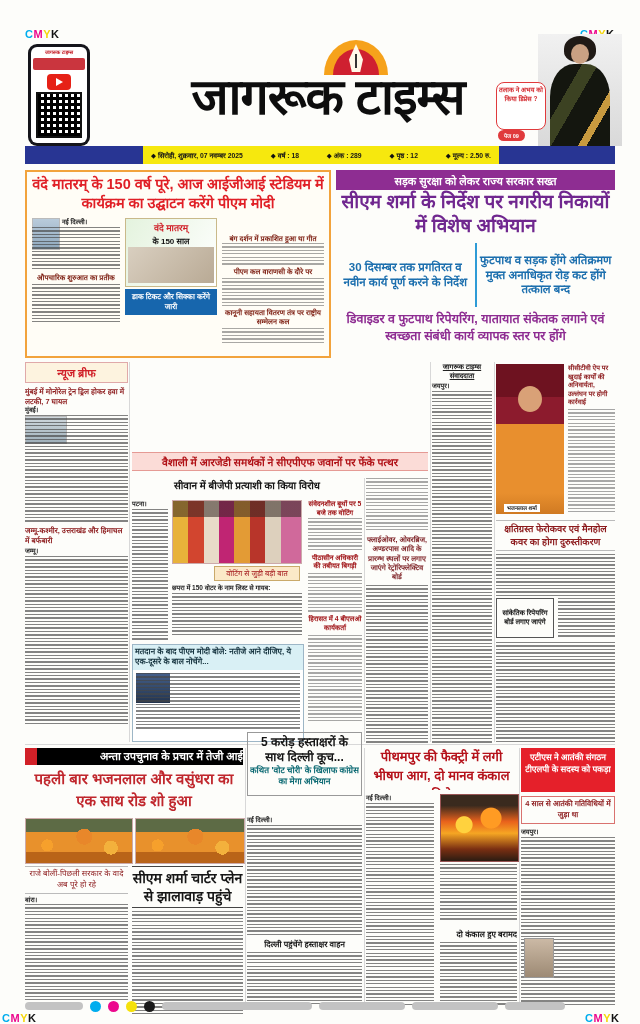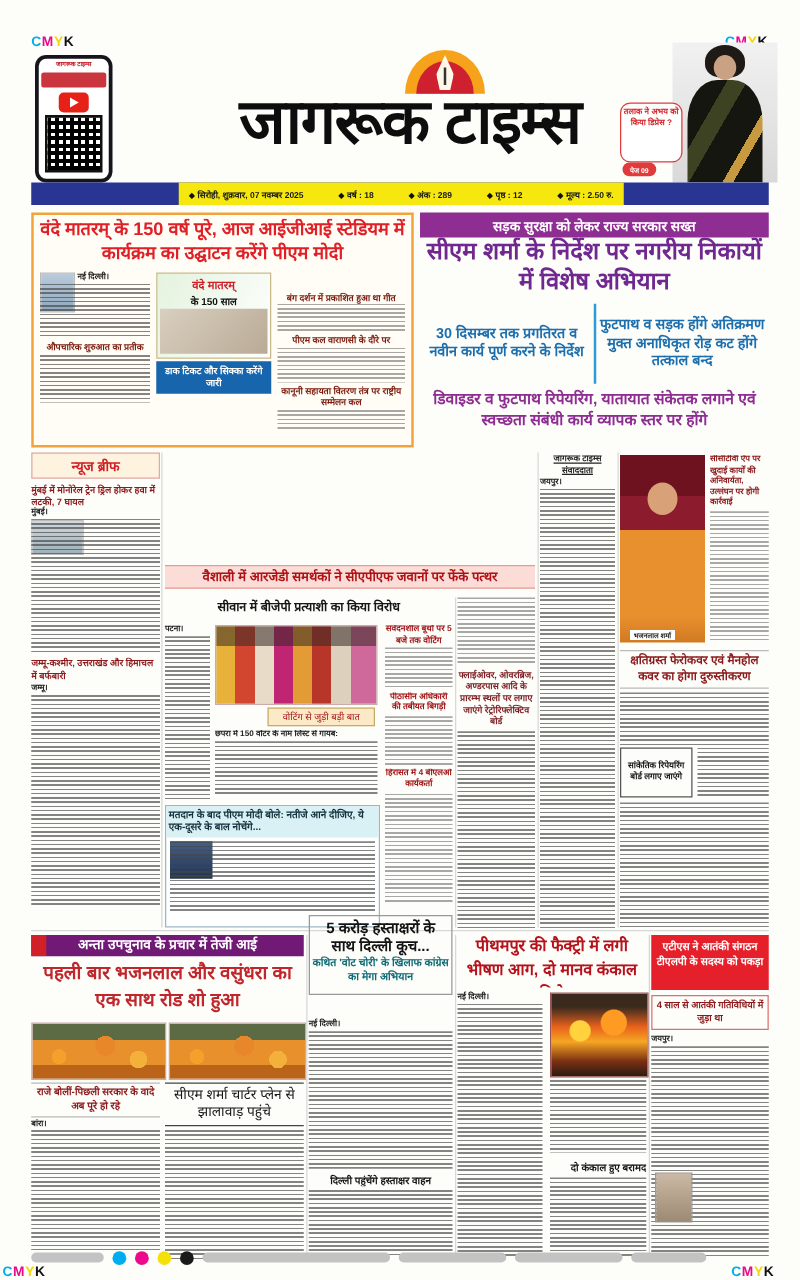--- a/index.html
+++ b/index.html
@@ -96,26 +96,26 @@
   
   .byline{font-size:6.8px;font-weight:bold;color:#222;text-decoration:underline;}
   .cm-photo{left:496px;top:364px;width:68px;height:150px;background:linear-gradient(180deg,#6e1220 0 22%,#8c1b2d 22% 40%,#e88f2e 40% 86%,#d07a22 100%);}
   .cm-face{position:absolute;left:22px;top:22px;width:24px;height:26px;background:#d9a177;border-radius:50%;}
   .cm-cap{position:absolute;left:8px;bottom:2px;background:#fff;color:#222;font-size:5.5px;font-weight:bold;padding:0 3px;}
   .rr-sub{color:#8c1a1c;font-size:6.6px;font-weight:bold;line-height:1.3;}
   .rr-sub2{left:496px;top:520px;width:119px;height:31px;color:#8c1a1c;font-size:9.5px;font-weight:bold;line-height:1.35;border-top:1px solid #bbb;border-bottom:1px solid #bbb;padding-top:2px;box-sizing:border-box;}
   .sbox{left:496px;top:598px;width:58px;height:40px;border:1px solid #555;color:#161616;font-size:6.8px;font-weight:bold;line-height:1.3;display:flex;align-items:center;justify-content:center;text-align:center;box-sizing:border-box;padding:1px;}
 
   
-  .anta-kicker{left:25px;top:748px;width:218px;height:17px;background:#701a75;color:#fff;font-size:11px;font-weight:bold;line-height:17px;}
+  .anta-kicker{left:25px;top:748px;width:218px;height:17px;background:#000000;color:#fff;font-size:11px;font-weight:bold;line-height:17px;text-align:right;}
   .anta-kicker::before{content:"";position:absolute;left:0;top:0;width:12px;height:17px;background:#d12027;}
   .anta-hl{left:25px;top:768px;width:218px;height:47px;color:#c0272d;font-size:15px;line-height:1.45;font-weight:bold;}
   .rally{top:818px;height:44px;border:1px solid #caa;background-image:radial-gradient(circle at 20% 60%,#f6a02c 0 6px,transparent 6px),radial-gradient(circle at 55% 40%,#e8872a 0 8px,transparent 8px),radial-gradient(circle at 80% 65%,#f3b13c 0 7px,transparent 7px),linear-gradient(180deg,#5d6b45 0 30%,#e8912c 30% 75%,#b96418 75%);}
-  .anta-sub{color:#8c1a1c;font-size:8px;font-weight:bold;line-height:1.35;border-top:1px solid #bbb;border-bottom:1px solid #bbb;padding:2px 0;}
-  .anta-box{color:#161616;font-size:11px;font-weight:normal;line-height:1.3;border-top:1.5px solid #444;border-bottom:1px solid #444;padding:2px 0;}
+  .anta-sub{color:#8c1a1c;font-size:8px;font-weight:normal;line-height:1.35;border-top:1px solid #bbb;border-bottom:1px solid #bbb;padding:2px 0;}
+  .anta-box{color:#161616;font-size:14px;font-weight:bold;line-height:1.3;border-top:1.5px solid #444;border-bottom:1px solid #444;padding:2px 0;}
 
   .cong-frame{left:247px;top:732px;width:115px;height:64px;border:1px solid #999;box-sizing:border-box;padding:2px;}
   .cong-hl{color:#141414;font-size:12px;line-height:1.25;font-weight:bold;}
   .cong-sub{color:#0e6b74;font-size:8.5px;line-height:1.3;font-weight:bold;margin-top:2px;}
   .cong-sub2{left:247px;top:938px;width:115px;color:#161616;font-size:8px;font-weight:bold;}
 
   .fire-hl{left:366px;top:748px;width:151px;height:42px;color:#b5121b;font-size:13px;line-height:1.45;font-weight:bold;}
   .fire-photo{left:440px;top:794px;width:77px;height:66px;border:1px solid #955;background-image:radial-gradient(circle at 30% 45%,#ffd23e 0 8px,transparent 9px),radial-gradient(circle at 65% 35%,#ff9b23 0 10px,transparent 11px),linear-gradient(180deg,#3a2a1e 0 16%,#e8611c 40%,#f6a623 58%,#7a2f12 82%,#2b1c12 100%);}
   .fire-sub{left:440px;top:928px;width:77px;color:#161616;font-size:8px;font-weight:bold;}
 

